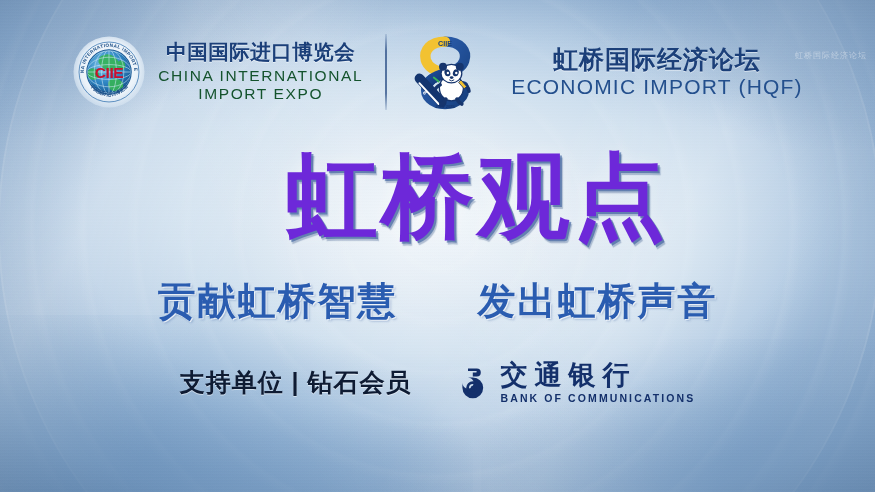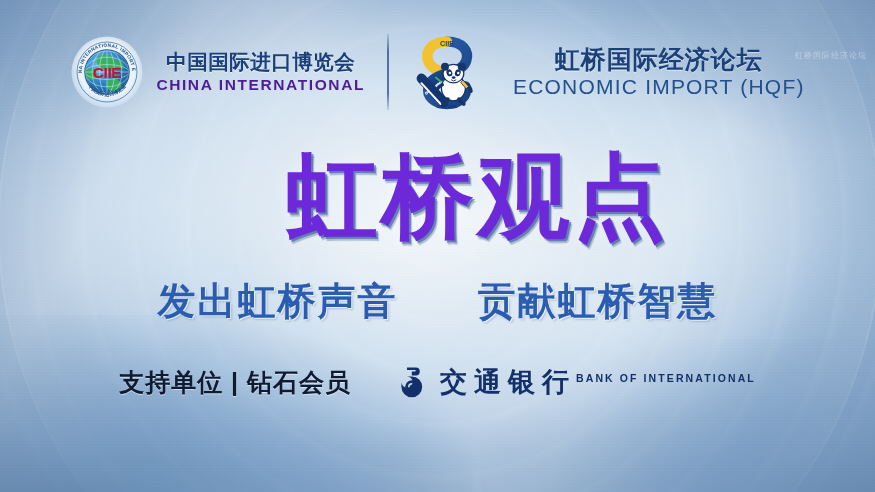--- a/index.html
+++ b/index.html
@@ -95,22 +95,22 @@
   .ciie-emblem svg{display:block;width:74px;height:74px;}
 
   .ciie-words{display:flex;flex-direction:column;align-items:center;line-height:1;}
   .ciie-cn{
     font-size:20.5px;font-weight:700;letter-spacing:.5px;
     color:#1b3f79;
     text-shadow:0 1px 0 rgba(255,255,255,.55);
     white-space:nowrap;
   }
   .ciie-en1,.ciie-en2{
-    font-size:15.5px;font-weight:700;letter-spacing:1.6px;
-    color:#4c1d95;white-space:nowrap;
+    font-size:15.5px;font-weight:400;letter-spacing:1.6px;
+    color:#14532d;white-space:nowrap;
   }
   .ciie-en1{margin-top:5px;}
   .ciie-en2{margin-top:3px;}
 
   .hdr-divider{
     width:2px;height:76px;margin:0 18px 0 22px;
     background:linear-gradient(180deg, rgba(42,78,134,.15), rgba(42,78,134,.75) 22%, rgba(42,78,134,.75) 78%, rgba(42,78,134,.15));
   }
 
   .panda-emblem{width:80px;height:80px;flex:0 0 80px;}
@@ -172,21 +172,21 @@
     display:flex;justify-content:center;align-items:center;gap:40px;
   }
   .sponsor-label{
     font-size:25px;font-weight:700;letter-spacing:1px;
     color:#0e1b33;white-space:nowrap;
     text-shadow:0 1px 0 rgba(255,255,255,.5);
   }
   .bocom{display:flex;align-items:center;gap:9px;}
   .bocom-mark{width:40px;height:40px;flex:0 0 40px;}
   .bocom-mark svg{display:block;width:40px;height:40px;}
-  .bocom-words{display:flex;flex-direction:row;line-height:1;}
+  .bocom-words{display:flex;flex-direction:column;line-height:1;}
   .bocom-cn{
     font-size:27px;font-weight:700;letter-spacing:7px;
     color:#14306b;white-space:nowrap;
   }
   .bocom-en{
     font-size:10.5px;font-weight:700;letter-spacing:2.1px;
     color:#14306b;white-space:nowrap;margin-top:4px;
   }
 </style>
 </head>
@@ -253,20 +253,21 @@
           <text font-size="6.6" font-weight="700" fill="#1b4d85" font-family="DejaVu Sans, sans-serif">
             <textPath href="#ciieArcBot" startOffset="50%" text-anchor="middle">中国国际进口博览会</textPath>
           </text>
           <text x="50" y="57.5" text-anchor="middle" font-size="21" font-weight="700" fill="#c8102e" font-family="Liberation Sans, sans-serif" letter-spacing="-.5">CIIE</text>
         </svg>
       </div>
 
       <div class="ciie-words">
         <div class="ciie-cn">中国国际进口博览会</div>
         <div class="ciie-en1">CHINA INTERNATIONAL</div>
+        <div class="ciie-en2">IMPORT EXPO</div>
       </div>
     </div>
 
     <div class="hdr-divider"></div>
 
     <div class="panda-emblem">
       <svg viewBox="0 0 100 100" xmlns="http://www.w3.org/2000/svg">
         <defs>
           <linearGradient id="pTop" x1="0" y1="0" x2="1" y2="1">
             <stop offset="0%" stop-color="#2f63b5"></stop>
@@ -315,36 +316,36 @@
       <div class="hqf-cn">虹桥国际经济论坛</div>
       <div class="hqf-en2">ECONOMIC IMPORT (HQF)</div>
     </div>
   </div>
 
   <div class="watermark">虹桥国际经济论坛</div>
 
   <div class="main-title">虹桥观点</div>
 
   <div class="subtitle">
+    <span>贡献虹桥智慧</span>
     <span>发出虹桥声音</span>
-    <span>贡献虹桥智慧</span>
   </div>
 
   <div class="sponsor">
     <div class="sponsor-label">支持单位 | 钻石会员</div>
 
     <div class="bocom">
       <div class="bocom-mark">
         <svg viewBox="0 0 100 100" xmlns="http://www.w3.org/2000/svg">
           <path d="M26 10 L26 62 A26 26 0 1 0 52 36 L40 36 A14 14 0 1 1 26 50" fill="#14306b"></path>
           <path d="M40 14 L62 14 A10 10 0 0 1 62 34 L52 34 L52 24 L60 24 A2 2 0 0 0 60 20 L40 20 Z" fill="#14306b"></path>
           <circle cx="52" cy="62" r="13" fill="none" stroke="#14306b" stroke-width="7"></circle>
           <circle cx="52" cy="62" r="5" fill="#14306b"></circle>
         </svg>
       </div>
       <div class="bocom-words">
         <div class="bocom-cn">交通银行</div>
-        <div class="bocom-en">BANK OF INTERNATIONAL</div>
+        <div class="bocom-en">BANK OF COMMUNICATIONS</div>
       </div>
     </div>
   </div>
 
 </div>
 
 </body></html>

